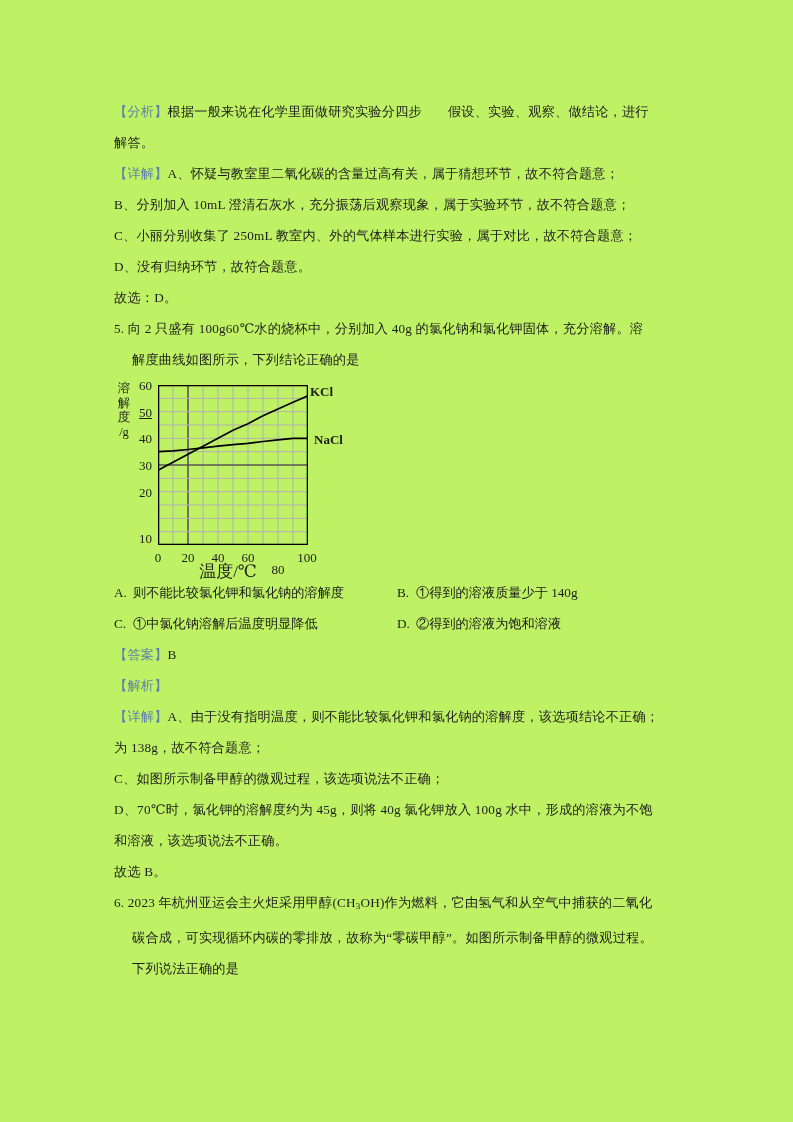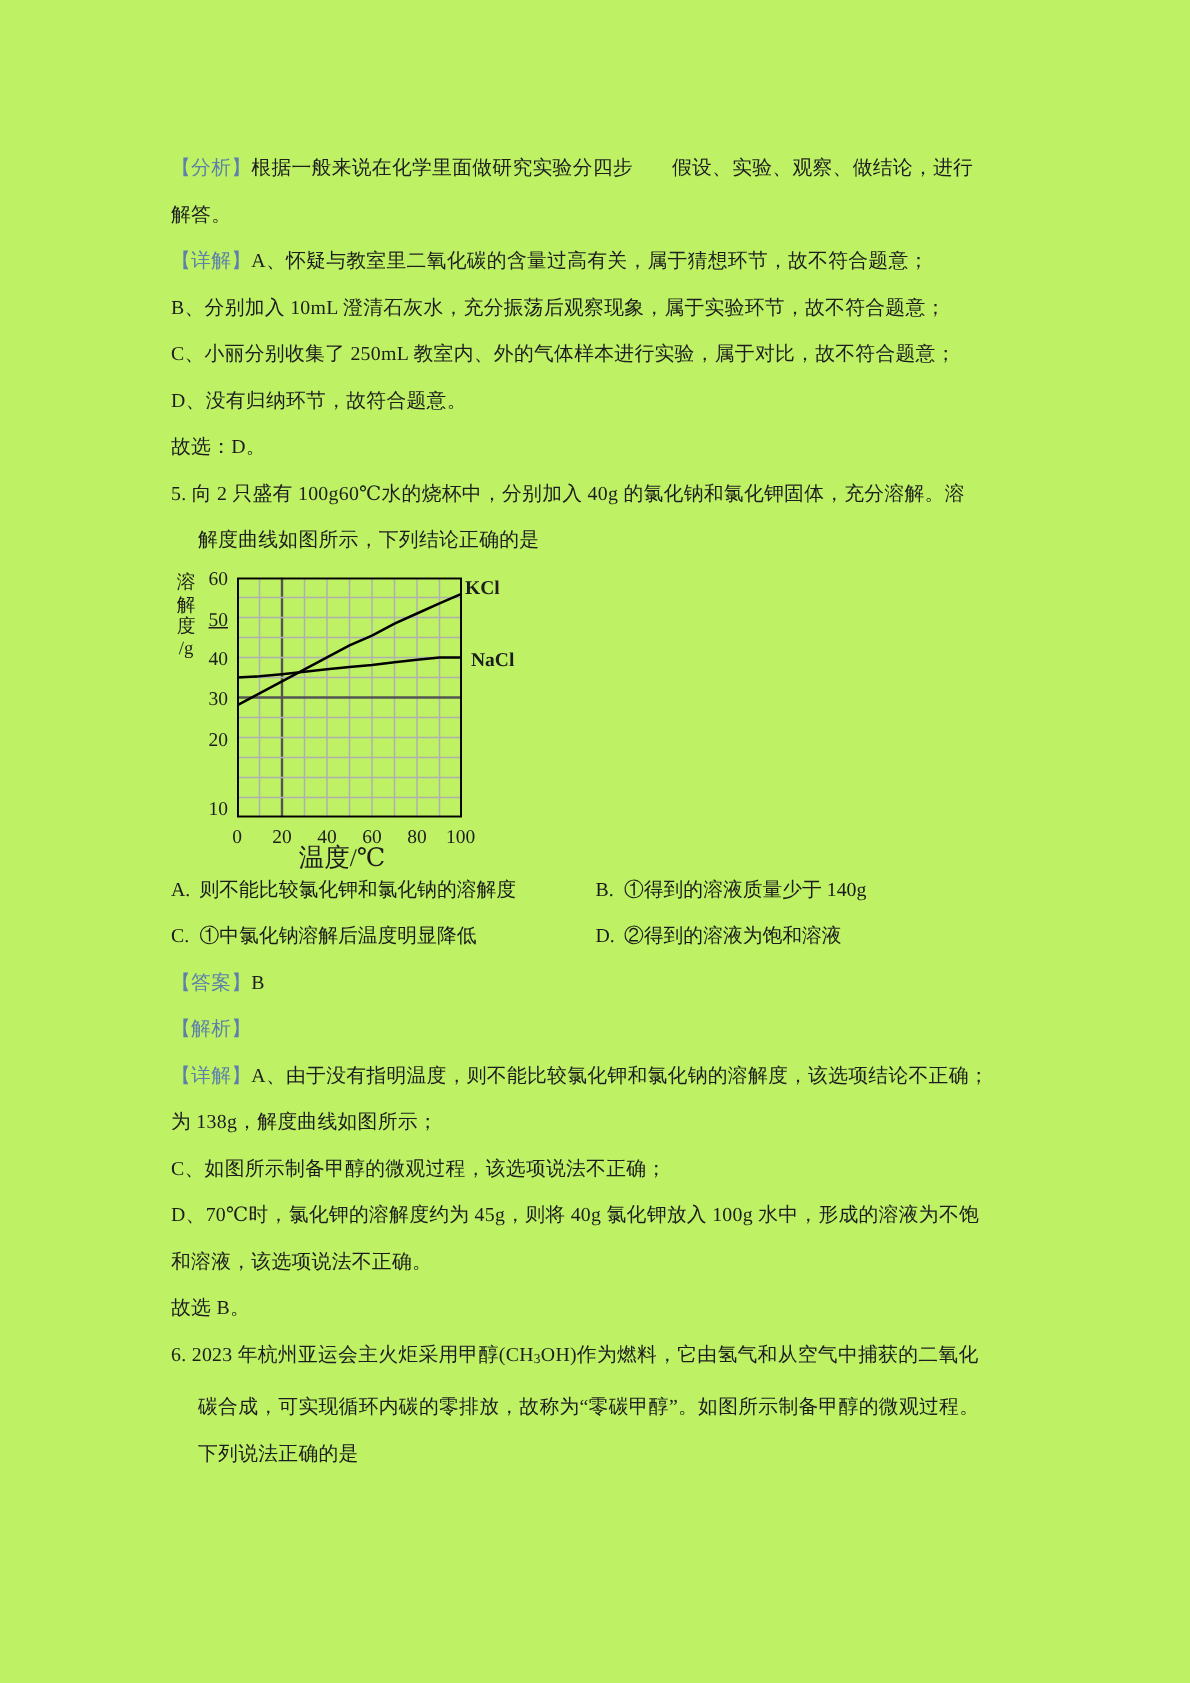--- a/index.html
+++ b/index.html
@@ -225,21 +225,21 @@
             <polyline fill="none" stroke="#000000" stroke-width="1.7" points="0,85.3 15,77.3 30,69.3 45,61.3 60,53.3 75,45.3 90,38.7 105,30.7 120,24 135,17.3 150,10.7"></polyline>
 
             <polyline fill="none" stroke="#000000" stroke-width="1.7" points="0,66.7 15,65.9 30,64.5 45,62.9 60,61.1 75,59.7 90,58.4 105,56.5 120,54.9 135,53.3 150,53.3"></polyline>
           </svg>
         </div>
 
         <div class="xtick" style="left:29px; top:172px;">0</div>
         <div class="xtick" style="left:59px; top:172px;">20</div>
         <div class="xtick" style="left:89px; top:172px;">40</div>
         <div class="xtick" style="left:119px; top:172px;">60</div>
-        <div class="xtick" style="left:149px; top:172px;">80</div>
+        <div class="xtick" style="left:149px; top:184px;">80</div>
         <div class="xtick" style="left:178px; top:172px;">100</div>
 
         <div class="xlabel" style="left:72px; top:186px;">温度/℃</div>
 
         <div class="series-label" style="left:194px; top:6px;">KCl</div>
         <div class="series-label" style="left:198px; top:54px;">NaCl</div>
       </div>
     </div>
 
     <div class="options">
@@ -250,21 +250,21 @@
       <div class="opt-row">
         <div class="opt"><span class="opt-letter">C.</span><span>①中氯化钠溶解后温度明显降低</span></div>
         <div class="opt"><span class="opt-letter">D.</span><span>②得到的溶液为饱和溶液</span></div>
       </div>
     </div>
 
     <div class="para">
       <div class="line"><span class="tag">【答案】</span><span>B</span></div>
       <div class="line"><span class="tag">【解析】</span></div>
       <div class="line"><span class="tag">【详解】</span><span>A、由于没有指明温度，则不能比较氯化钾和氯化钠的溶解度，该选项结论不正确；</span></div>
-      <div class="line">为 138g，解度曲线如图所示；</div>
+      <div class="line">为 138g，故不符合题意；</div>
       <div class="line">C、如图所示制备甲醇的微观过程，该选项说法不正确；</div>
       <div class="line">D、70℃时，氯化钾的溶解度约为 45g，则将 40g 氯化钾放入 100g 水中，形成的溶液为不饱</div>
       <div class="line">和溶液，该选项说法不正确。</div>
       <div class="line">故选 B。</div>
     </div>
 
     <div class="para">
       <div class="line q-body"><span>6.</span> <span>2023 年杭州亚运会主火炬采用甲醇</span><span><span>(CH</span><sub>3</sub><span>OH)</span></span><span>作为燃料，它由氢气和从空气中捕获的二氧化</span></div>
       <div class="line q-body-cont">碳合成，可实现循环内碳的零排放，故称为“零碳甲醇”。如图所示制备甲醇的微观过程。</div>
       <div class="line q-body-cont">下列说法正确的是</div>

